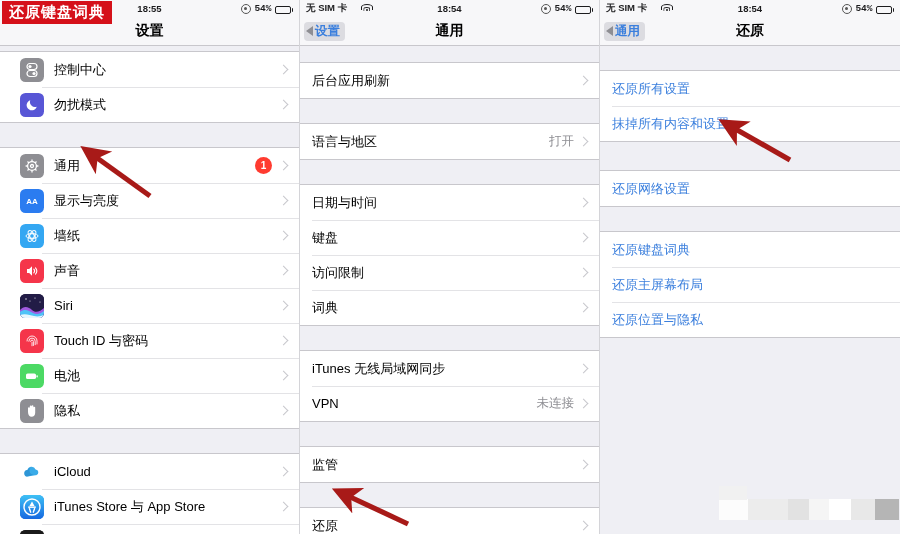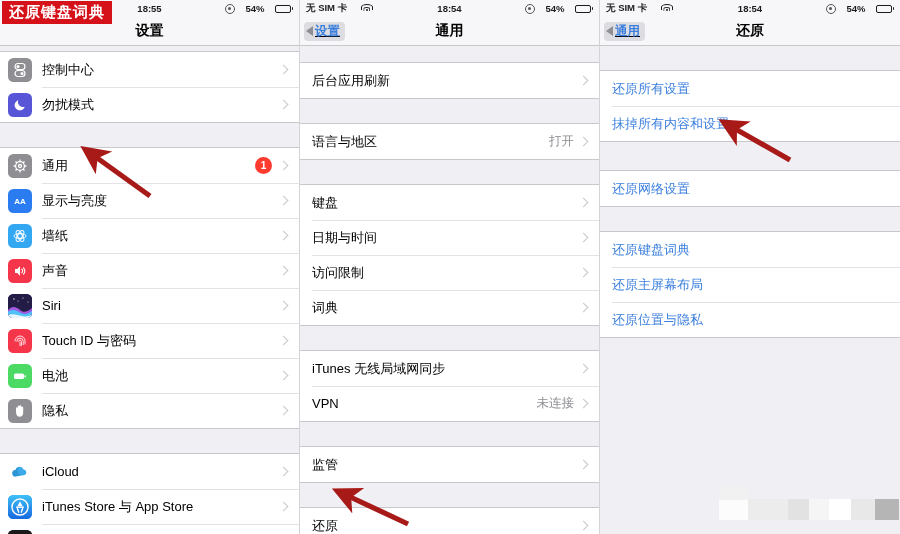--- a/index.html
+++ b/index.html
@@ -13,56 +13,56 @@
   .panel{width:300px;height:534px;position:relative;background:#efeff4;overflow:hidden;
          border-right:1px solid #d4d4d8;box-sizing:border-box;}
   .panel:last-child{border-right:none;}
 
   
   .statusbar{height:17px;display:flex;align-items:center;padding:0 6px;
              font-size:9.5px;font-weight:bold;color:#1c1c1e;background:#f7f7f9;
              box-sizing:border-box;position:relative;}
   .sb-left{display:flex;align-items:center;gap:14px;white-space:nowrap;}
   .sb-center{position:absolute;left:0;right:0;text-align:center;font-size:9.5px;font-weight:bold;}
-  .sb-right{margin-left:auto;display:flex;align-items:center;gap:10px;white-space:nowrap;
-            position:relative;z-index:2;}
+  .sb-right{margin-left:auto;display:flex;align-items:flex-end;gap:3px;white-space:nowrap;
+            position:relative;z-index:2;font-family:Liberation Mono, monospace;}
   .wifi-ico{display:inline-block;width:11px;height:9px;position:relative;}
   .wifi-ico span{position:absolute;border:1.3px solid #1c1c1e;border-bottom:none;
                  border-radius:50% 50% 0 0;left:50%;transform:translateX(-50%);}
   .wifi-ico .w1{width:10px;height:5px;top:0;}
   .wifi-ico .w2{width:5.5px;height:3px;top:2.6px;}
   .wifi-ico .w3{width:2px;height:2px;top:5.2px;background:#1c1c1e;border-radius:50%;border:none;}
   .lock-ico{width:8px;height:8px;border-radius:50%;border:1.2px solid #555;position:relative;
             display:inline-block;}
   .lock-ico:after{content:"";position:absolute;left:2px;top:2px;width:3px;height:3px;
                   background:#555;border-radius:50%;}
   .batt{display:inline-flex;align-items:center;}
   .batt-body{width:16px;height:8px;border:1.2px solid #1c1c1e;border-radius:2px;
              padding:1px;box-sizing:border-box;}
   .batt-fill{height:100%;background:#1c1c1e;border-radius:1px;}
   .batt-cap{width:1.5px;height:3.5px;background:#1c1c1e;margin-left:1px;border-radius:0 1px 1px 0;}
 
   
   .navbar{height:29px;background:#f7f7f9;border-bottom:1px solid #c8c7cc;
-          display:flex;align-items:center;position:relative;box-sizing:border-box;text-decoration:underline;}
+          display:flex;align-items:center;position:relative;box-sizing:border-box;}
   .nav-title{position:absolute;left:0;right:0;text-align:center;font-size:14px;
              font-weight:bold;color:#000;}
   .back-btn{display:flex;align-items:center;margin-left:4px;position:relative;z-index:2;
             padding:1px 5px 1px 2px;border-radius:4px;background:#dcdce1;}
   .back-chev{width:0;height:0;border-top:5px solid transparent;border-bottom:5px solid transparent;
              border-right:7px solid #8e8e93;margin-right:2px;}
   .back-label{font-size:12.5px;color:#3b7fdd;font-weight:bold;}
 
   
   .list{background:#fff;border-top:1px solid #c8c7cc;border-bottom:1px solid #c8c7cc;}
   .gap{background:#efeff4;}
   .row{display:flex;align-items:center;height:35px;padding-left:12px;padding-right:10px;
        box-sizing:border-box;position:relative;background:#fff;}
   .row + .row:before{content:"";position:absolute;top:0;left:12px;right:0;height:1px;background:#e3e3e6;}
-  .row.with-icon{padding-left:8px;}
+  .row.with-icon{padding-left:20px;}
   .row.with-icon + .row.with-icon:before{left:42px;}
   .ico{width:24px;height:24px;border-radius:5.5px;margin-right:10px;flex:none;
        display:flex;align-items:center;justify-content:center;overflow:hidden;}
   .label{font-size:13px;color:#000;flex:1;white-space:nowrap;}
   .label.link{color:#3b7fdd;}
   .value{font-size:12.5px;color:#8e8e93;margin-right:6px;white-space:nowrap;}
   .chev{width:6px;height:6px;border-right:1.6px solid #c7c7cc;border-top:1.6px solid #c7c7cc;
         transform:rotate(45deg);flex:none;margin-right:2px;}
   .badge{background:#ff3b30;color:#fff;font-size:10px;font-weight:bold;border-radius:9px;
          min-width:17px;height:17px;display:flex;align-items:center;justify-content:center;
@@ -331,25 +331,25 @@
       <div class="row">
         <span class="label">语言与地区</span>
         <span class="value">打开</span>
         <span class="chev"></span>
       </div>
     </div>
 
     <div class="gap" style="height:24px"></div>
     <div class="list">
       <div class="row">
+        <span class="label">日期与时间</span>
+        <span class="chev"></span>
+      </div>
+      <div class="row">
         <span class="label">键盘</span>
-        <span class="chev"></span>
-      </div>
-      <div class="row">
-        <span class="label">日期与时间</span>
         <span class="chev"></span>
       </div>
       <div class="row">
         <span class="label">访问限制</span>
         <span class="chev"></span>
       </div>
       <div class="row">
         <span class="label">词典</span>
         <span class="chev"></span>
       </div>

